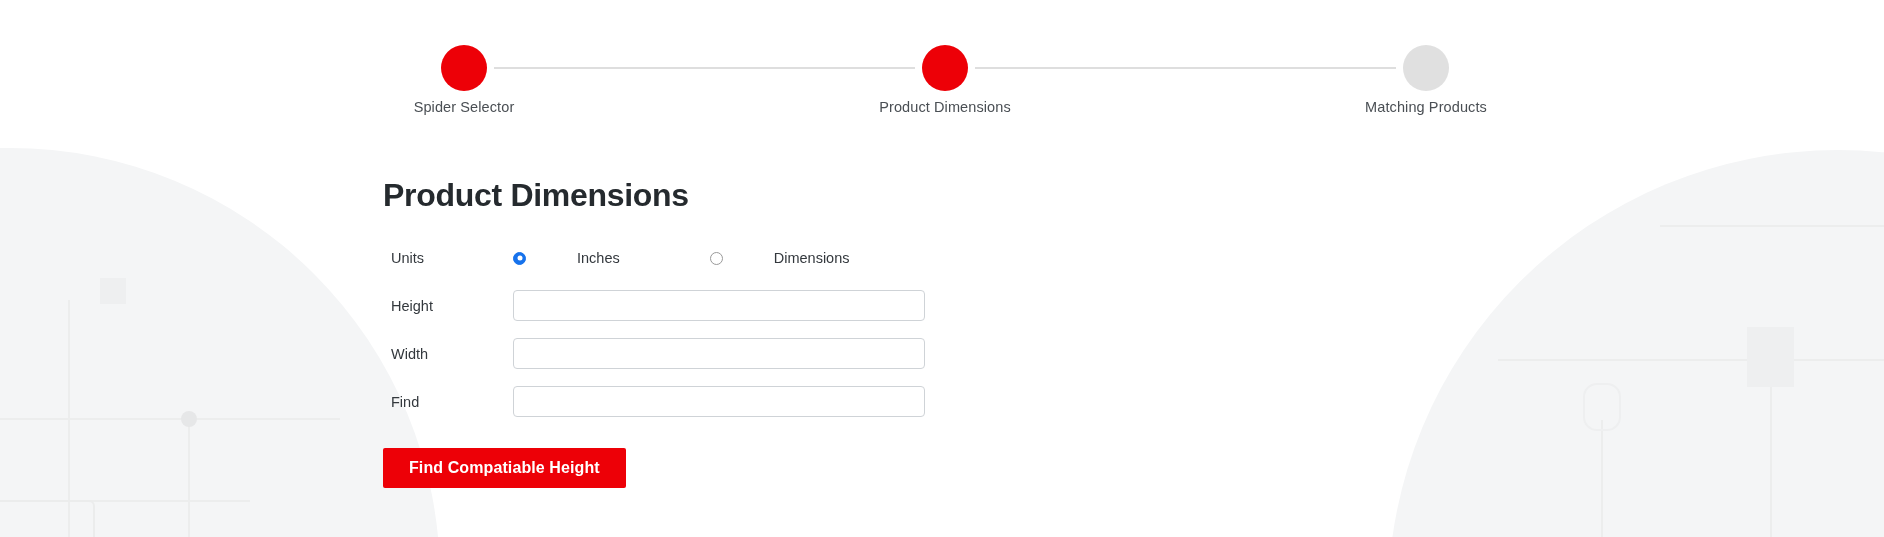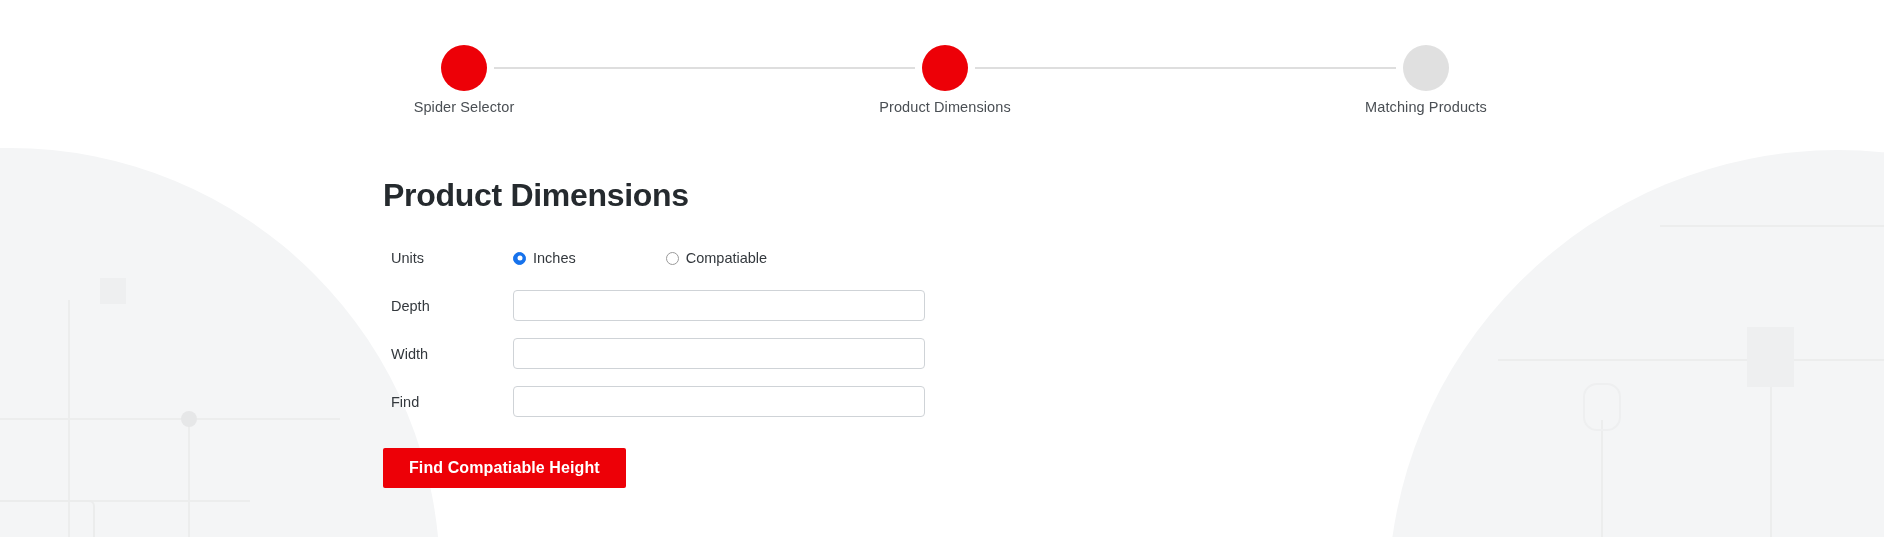--- a/index.html
+++ b/index.html
@@ -165,20 +165,21 @@
   }
   .radio-group {
     display: flex;
     align-items: center;
   }
   .radio-option {
     display: flex;
     align-items: center;
     margin-right: 90px;
     cursor: pointer;
+    gap: 44px;
   }
   .radio-option:last-child { margin-right: 0; }
   .radio-box {
     width: 13px;
     height: 13px;
     border-radius: 50%;
     border: 1px solid #9a9a9a;
     background: #ffffff;
     margin-right: 7px;
     position: relative;
@@ -292,28 +293,28 @@
         <div class="form-label">Units</div>
         <div class="radio-group">
 
           <label class="radio-option">
             <span class="radio-box checked"></span>
             <span class="radio-text">Inches</span>
           </label>
 
           <label class="radio-option">
             <span class="radio-box"></span>
-            <span class="radio-text">Compatiable</span>
+            <span class="radio-text">Dimensions</span>
           </label>
 
         </div>
       </div>
 
       <div class="form-row">
-        <div class="form-label">Depth</div>
+        <div class="form-label">Height</div>
         <input class="text-input" type="text" placeholder="" style="">
       </div>
 
       <div class="form-row">
         <div class="form-label">Width</div>
         <input class="text-input" type="text" placeholder="" style="">
       </div>
 
       <div class="form-row">
         <div class="form-label">Find</div>

